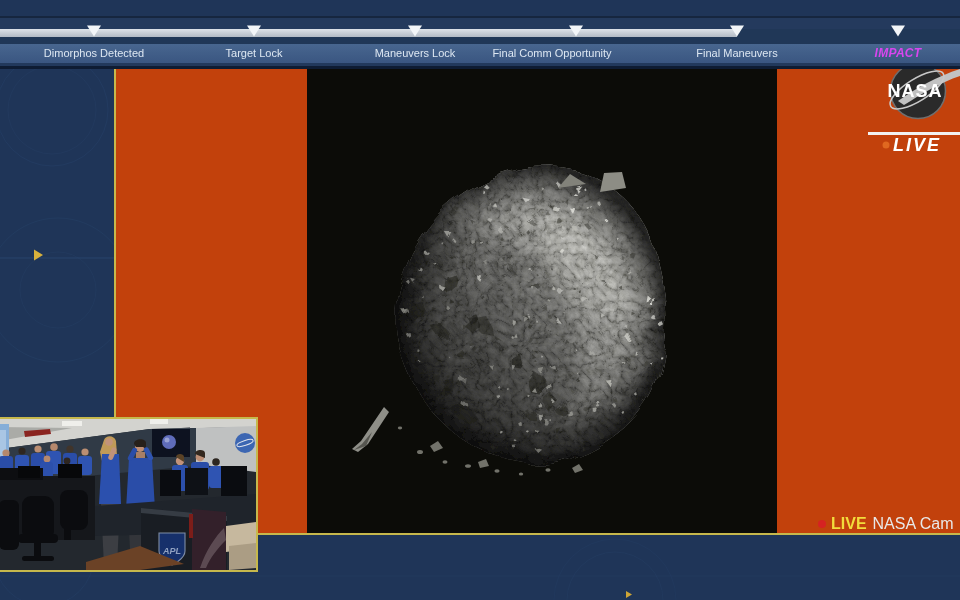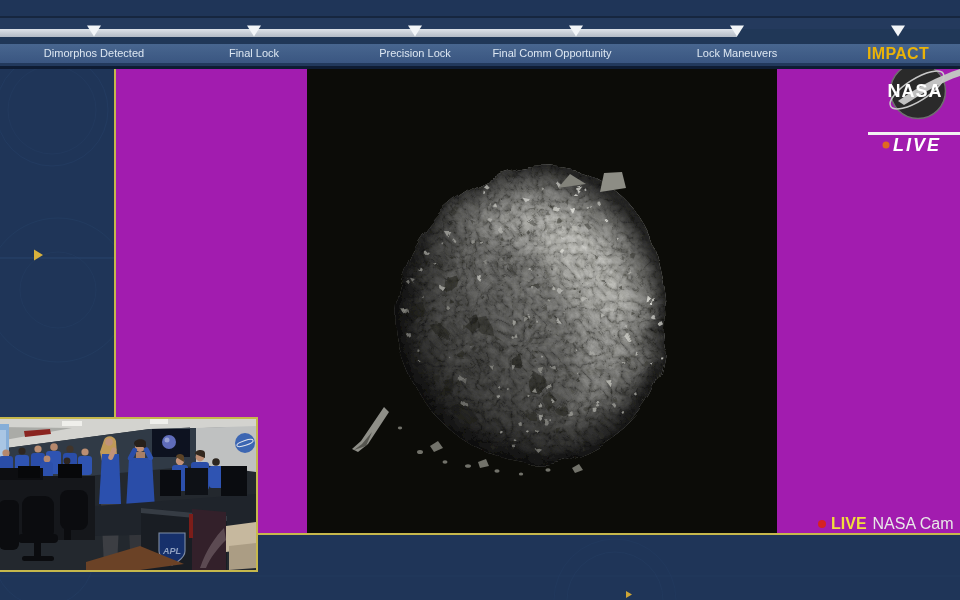--- a/index.html
+++ b/index.html
@@ -8,23 +8,23 @@
 
 #topbar{position:absolute;left:0;top:0;width:960px;height:53px;margin-top:16px;}
 #tb-top{position:absolute;left:0;top:0;width:960px;height:13px;background:#243a5d;}
 #tb-bar{position:absolute;left:0;top:13px;width:960px;height:8px;background:#203757;}
 #tb-fill{position:absolute;left:0;top:0;width:737px;height:8px;background:linear-gradient(#dde2e8,#b2bac5);}
 #tb-gap{position:absolute;left:0;top:21px;width:960px;height:7px;background:#203757;}
 #tb-strip{position:absolute;left:0;top:28px;width:960px;height:19px;background:linear-gradient(#48668f,#3a5681);}
 #tb-under{position:absolute;left:0;top:47px;width:960px;height:3px;background:#22395c;}
 #tb-shadow{position:absolute;left:0;top:50px;width:960px;height:3px;background:#0e1c33;}
 .tlab{position:absolute;top:28px;height:19px;line-height:19px;font-size:11px;color:#dde7f2;text-align:center;transform:translateX(-50%);white-space:nowrap;}
-.tlab.b{font-weight:bold;color:#eab308;font-size:16px;letter-spacing:0.3px;}
-
-#frame{position:absolute;left:114px;top:53px;width:846px;height:482px;background:#a21caf;border-left:2px solid #c6b84c;border-top:2px solid #c6b84c;border-bottom:2px solid #c6b84c;box-sizing:border-box;}
+.tlab.b{font-weight:bold;color:#d946ef;font-size:12px;letter-spacing:0.3px;font-style:italic;}
+
+#frame{position:absolute;left:114px;top:53px;width:846px;height:482px;background:#c2410c;border-left:2px solid #c6b84c;border-top:2px solid #c6b84c;border-bottom:2px solid #c6b84c;box-sizing:border-box;}
 #draco{position:absolute;left:191px;top:0px;width:470px;height:478px;background:#0c0c08;}
 #astsvg{position:absolute;left:0;top:0;}
 #livecam{position:absolute;left:702px;top:460px;width:160px;height:20px;white-space:nowrap;font-size:16px;color:#e8e8e8;}
 #livecam .dot{display:inline-block;width:8px;height:8px;border-radius:50%;background:#d62222;margin-right:5px;vertical-align:1px;}
 #livecam .lv{color:#f2dc3c;font-weight:bold;margin-right:6px;}
 
 #inset{position:absolute;left:-3px;top:417px;width:261px;height:155px;border:2px solid #c6b84c;box-sizing:border-box;background:#23282e;}
 #insvg{position:absolute;left:0;top:0;filter:blur(0.4px);}
 </style>
 </head>
@@ -498,18 +498,18 @@
     <g fill="#f2f5f8">
       <polygon points="87,9.5 101,9.5 94,20.5"></polygon>
       <polygon points="247,9.5 261,9.5 254,20.5"></polygon>
       <polygon points="408,9.5 422,9.5 415,20.5"></polygon>
       <polygon points="569,9.5 583,9.5 576,20.5"></polygon>
       <polygon points="730,9.5 744,9.5 737,20.5"></polygon>
       <polygon points="891,9.5 905,9.5 898,20.5"></polygon>
     </g>
   </svg>
   <div class="tlab" style="left:94px">Dimorphos Detected</div>
-  <div class="tlab" style="left:254px">Final Lock</div>
-  <div class="tlab" style="left:415px">Precision Lock</div>
+  <div class="tlab" style="left:254px">Target Lock</div>
+  <div class="tlab" style="left:415px">Maneuvers Lock</div>
   <div class="tlab" style="left:552px">Final Comm Opportunity</div>
-  <div class="tlab" style="left:737px">Lock Maneuvers</div>
+  <div class="tlab" style="left:737px">Final Maneuvers</div>
   <div class="tlab b" style="left:898px">IMPACT</div>
 </div>
 
 </body></html>

